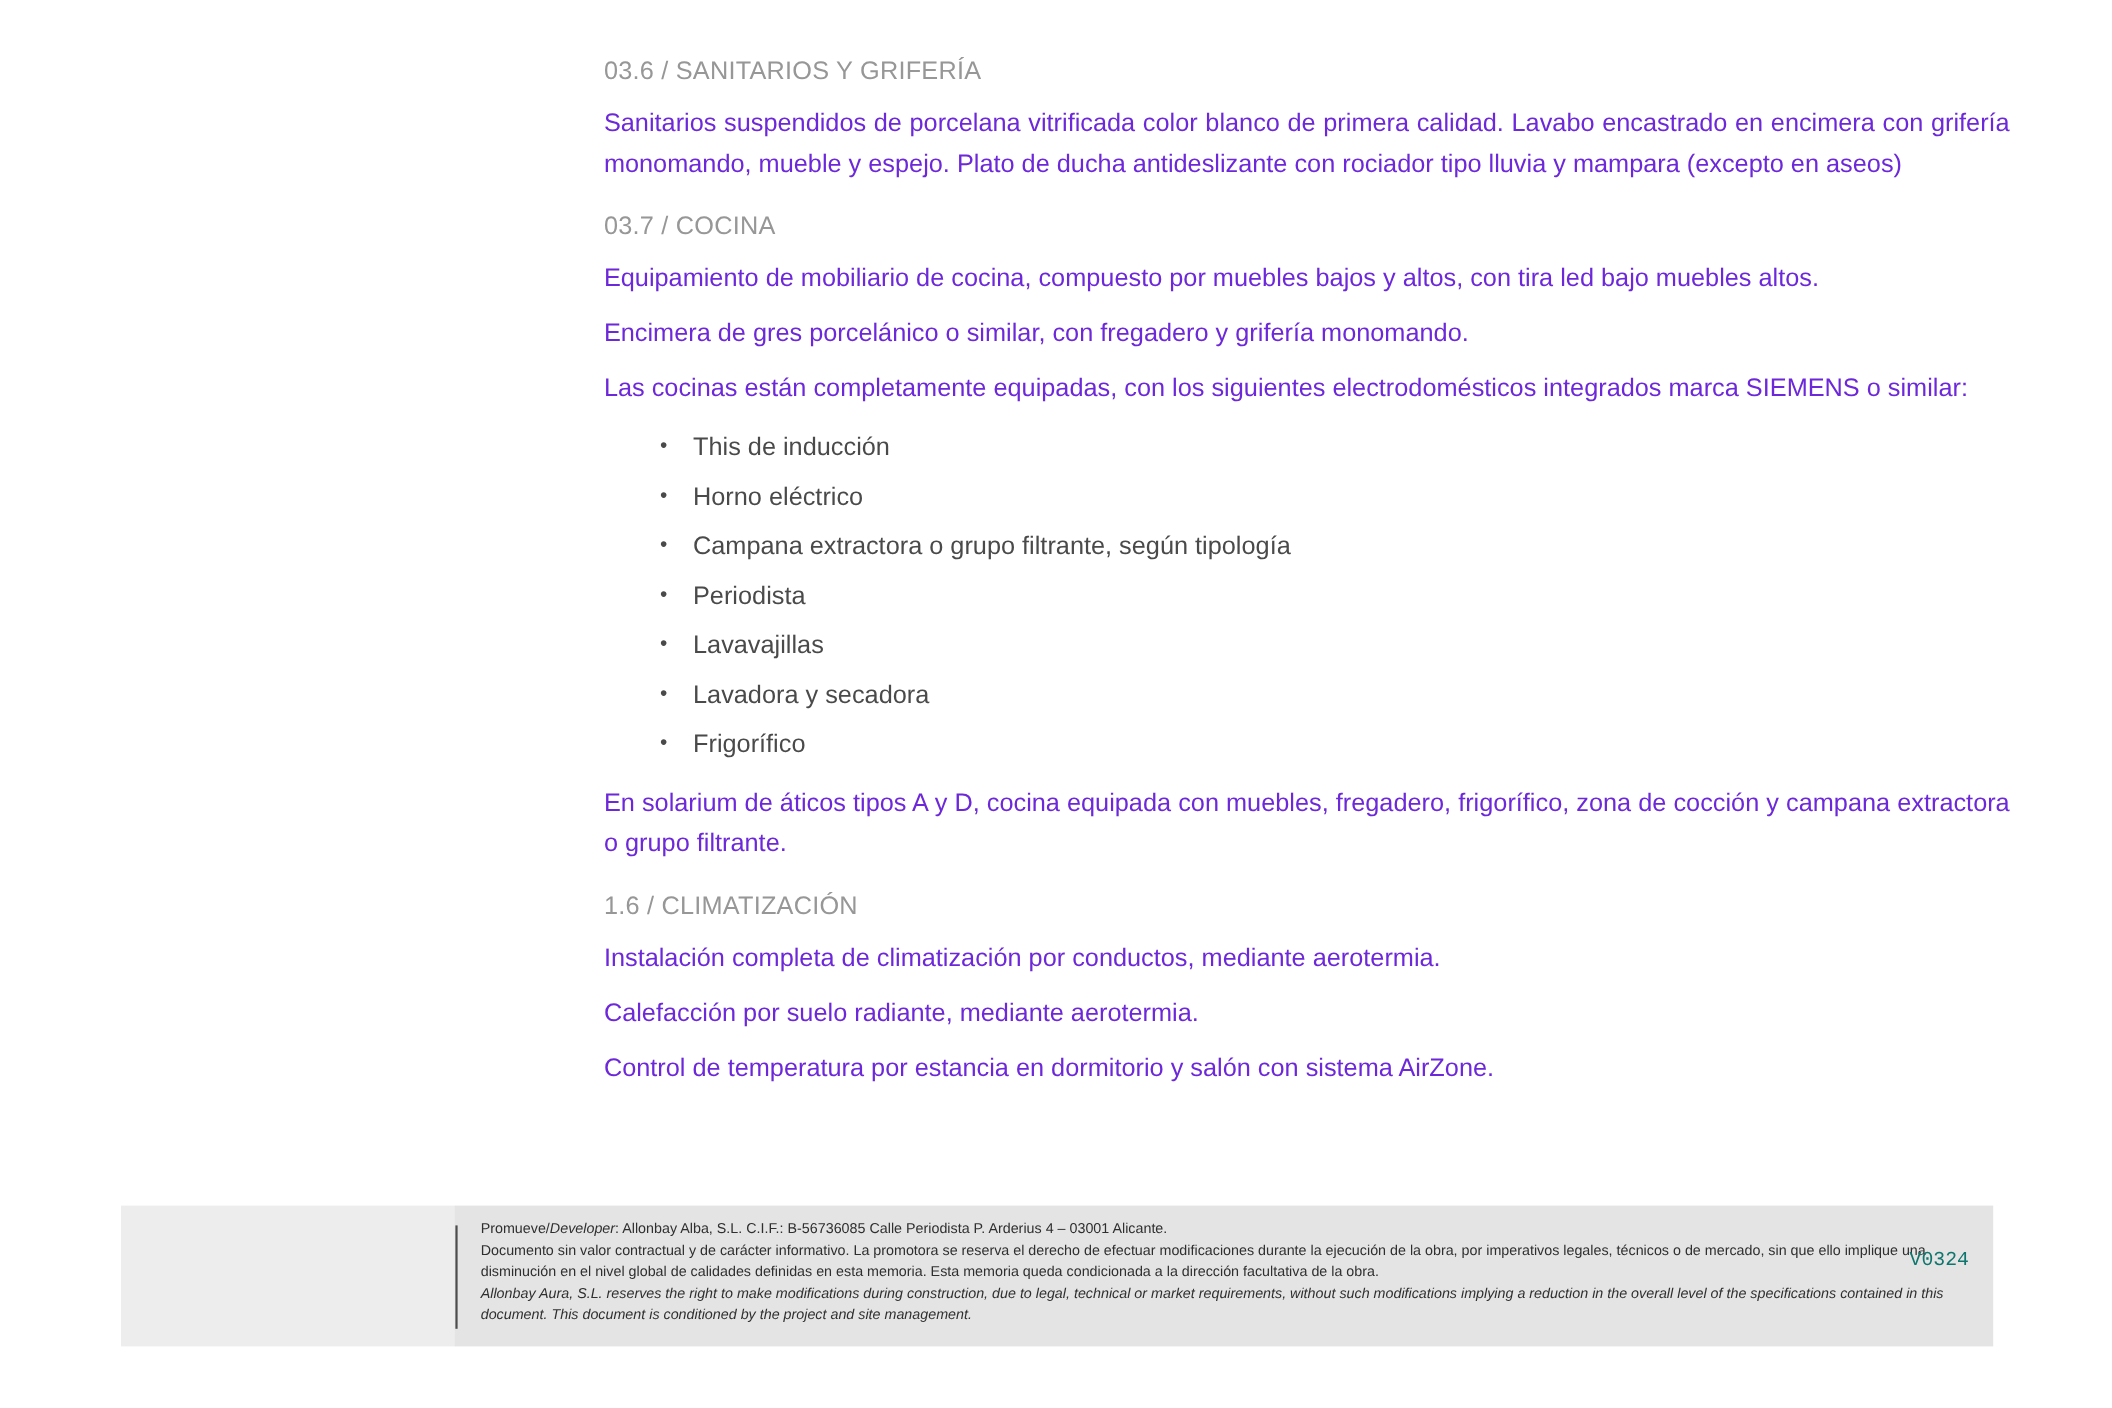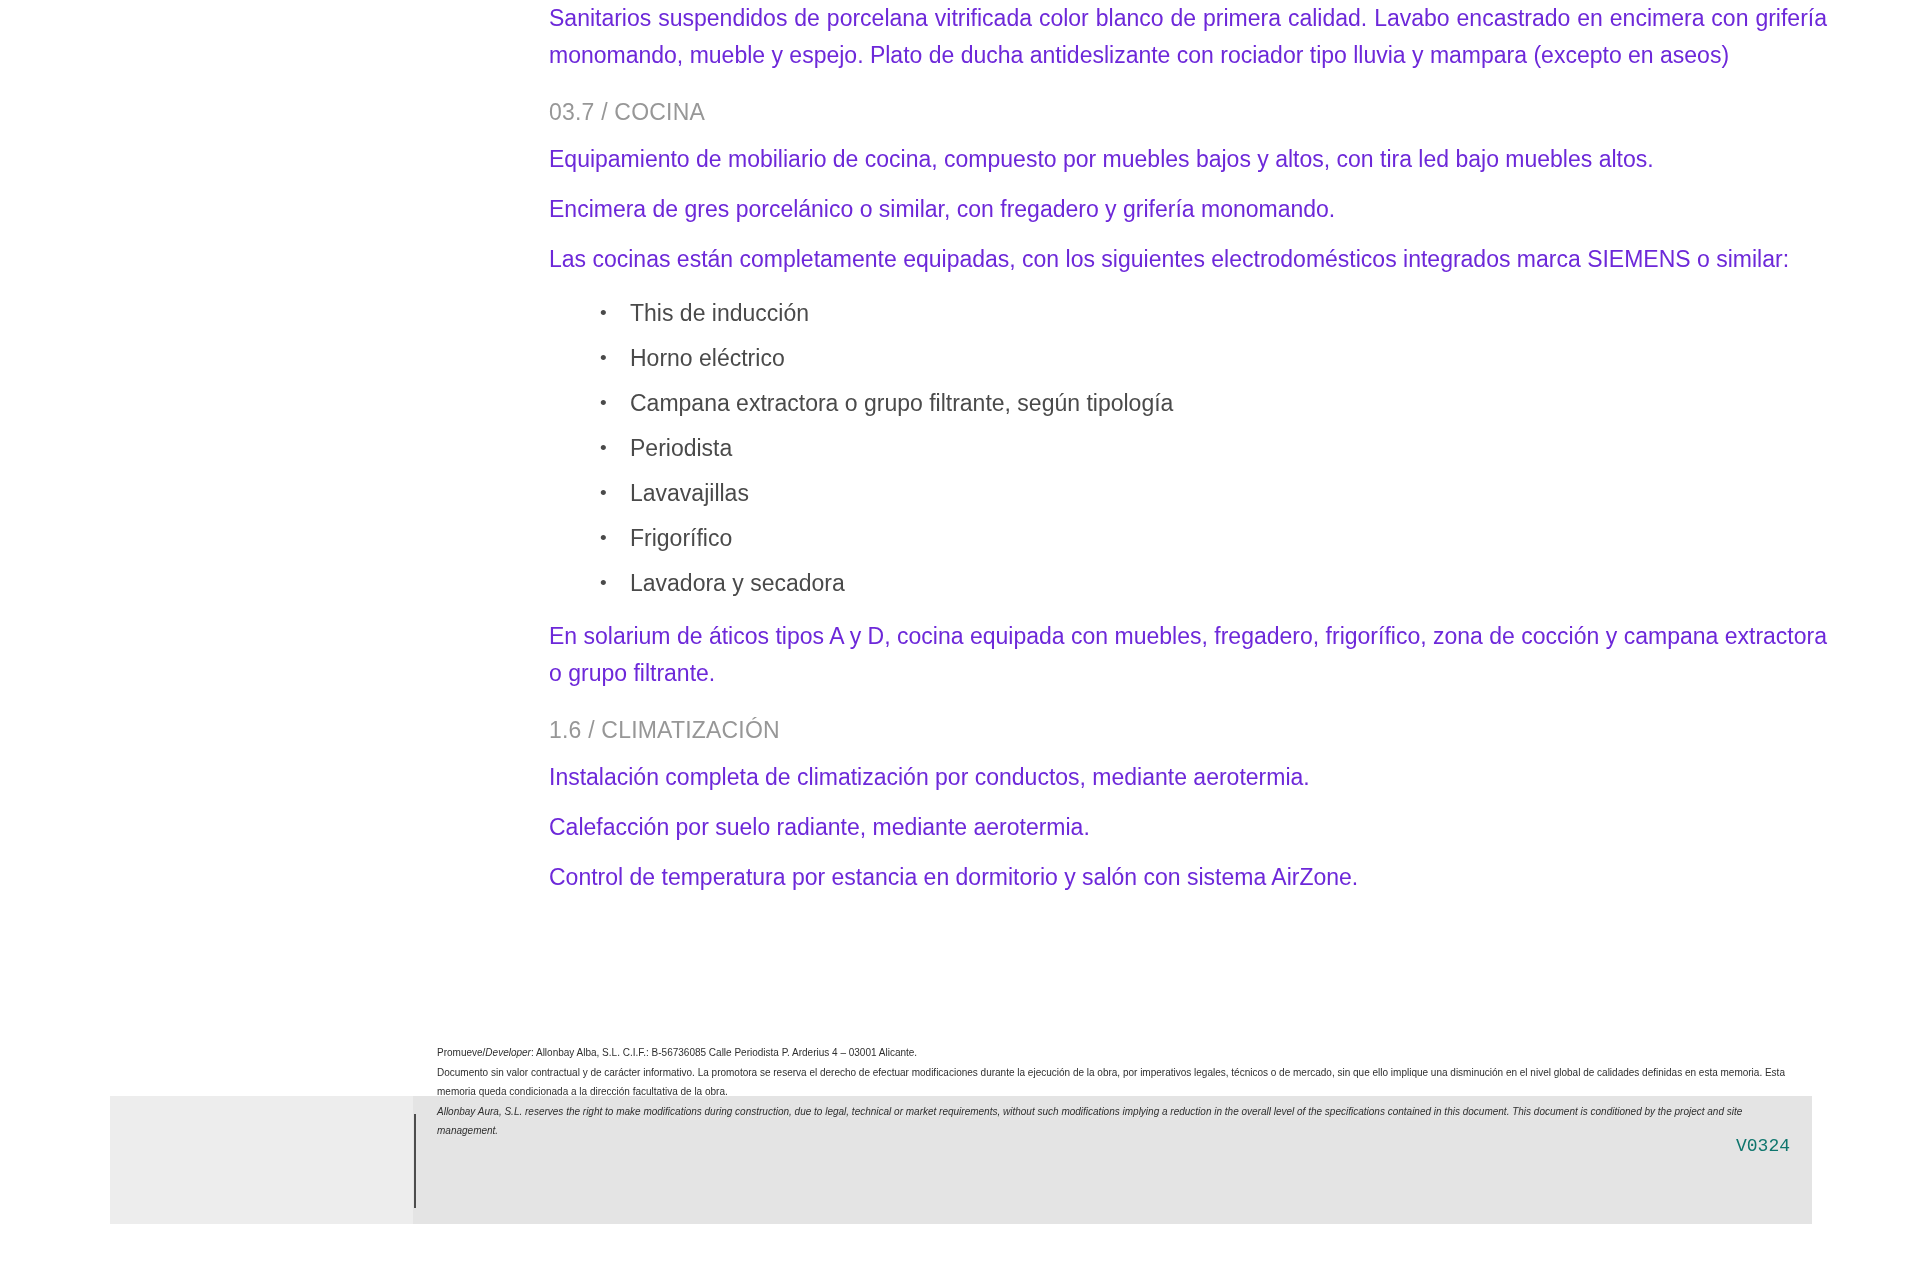--- a/index.html
+++ b/index.html
@@ -64,23 +64,23 @@
     background:#e4e4e4;
   }
   .footer-divider{
     position:absolute;
     left:414px;top:1114px;
     width:2px;height:94px;
     background:#4d4d4d;
   }
   .footer-legal{
     position:absolute;
-    left:437px;top:1043px;
+    left:437px;top:1107px;
     width:1360px;
-    font-size:10px;
+    font-size:13px;
     line-height:19.5px;
     color:#2f2f2f;
   }
   .footer-legal p{margin:0;}
   .footer-legal .en{font-style:italic;}
   .footer-legal i{font-style:italic;}
   .version{
     position:absolute;
     left:1690px;top:1136px;
     width:100px;
@@ -91,36 +91,37 @@
   }
 </style>
 </head>
 <body>
 
 <div class="page">
 
   <main class="content">
 
     <section>
+      <h2>03.6 / SANITARIOS Y GRIFERÍA</h2>
       <p>Sanitarios suspendidos de porcelana vitrificada color blanco de primera calidad. Lavabo encastrado en encimera con grifería monomando, mueble y espejo. Plato de ducha antideslizante con rociador tipo lluvia y mampara (excepto en aseos)</p>
     </section>
 
     <section>
       <h2>03.7 / COCINA</h2>
       <p>Equipamiento de mobiliario de cocina, compuesto por muebles bajos y altos, con tira led bajo muebles altos.</p>
       <p>Encimera de gres porcelánico o similar, con fregadero y grifería monomando.</p>
       <p>Las cocinas están completamente equipadas, con los siguientes electrodomésticos integrados marca SIEMENS o similar:</p>
       <ul>
         <li>This de inducción</li>
         <li>Horno eléctrico</li>
         <li>Campana extractora o grupo filtrante, según tipología</li>
         <li>Periodista</li>
         <li>Lavavajillas</li>
+        <li>Lavadora y secadora</li>
         <li>Frigorífico</li>
-        <li>Lavadora y secadora</li>
       </ul>
       <p>En solarium de áticos tipos A y D, cocina equipada con muebles, fregadero, frigorífico, zona de cocción y campana extractora o grupo filtrante.</p>
     </section>
 
     <section>
       <h2>1.6 / CLIMATIZACIÓN</h2>
       <p>Instalación completa de climatización por conductos, mediante aerotermia.</p>
       <p>Calefacción por suelo radiante, mediante aerotermia.</p>
       <p>Control de temperatura por estancia en dormitorio y salón con sistema AirZone.</p>
     </section>

